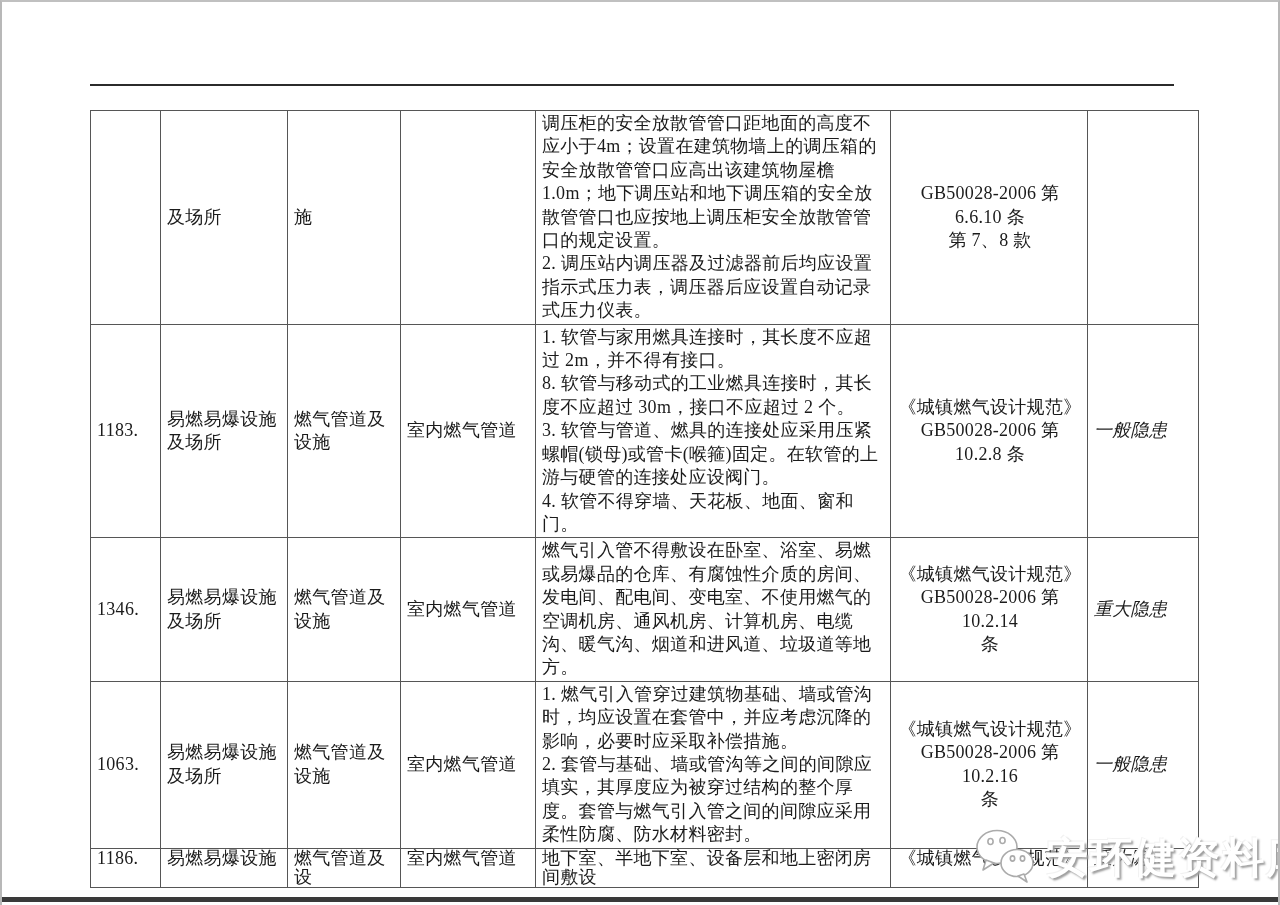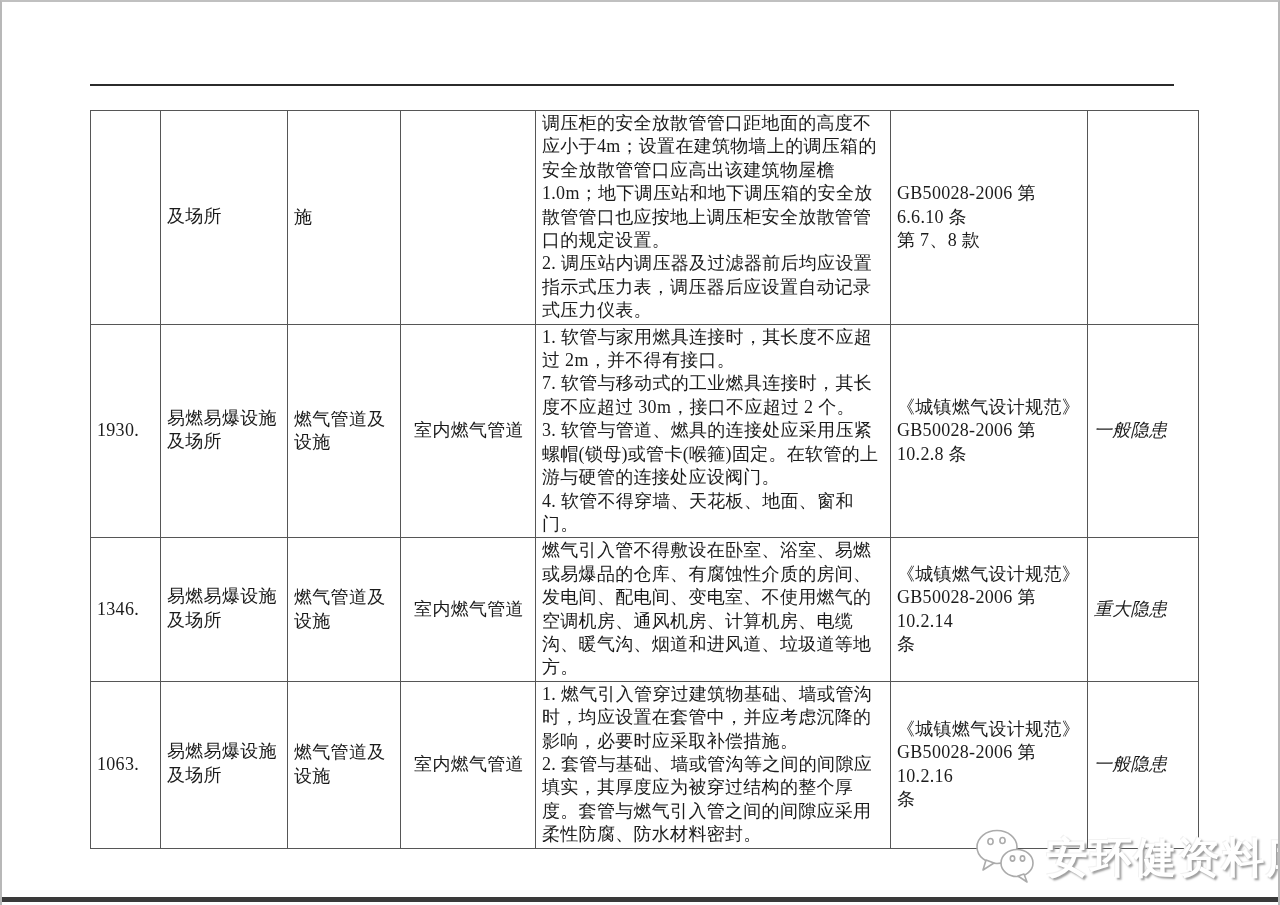--- a/index.html
+++ b/index.html
@@ -45,25 +45,25 @@
     letter-spacing: 0.3px;
   }
   tr.r0 { height: 173px; }
   tr.r1 { height: 188px; }
   tr.r2 { height: 116px; }
   tr.r3 { height: 166px; }
   tr.r4 { height: 21px; }
   tr.r4 td { line-height: 19px; vertical-align: top; padding-top: 0; padding-bottom: 0; }
   td.top  { vertical-align: top; }
   td.num  { padding-left: 8px; }
-  td.cat  { padding-left: 13px; font-family: Liberation Mono, monospace; }
+  td.cat  { padding-left: 13px; }
   td.sub  { padding-left: 10px; }
-  td.item { padding-left: 8px; text-align: center; }
+  td.item { padding-left: 8px; }
   td.desc { vertical-align: top; padding: 1px 4px 1px 6px; white-space: pre-line; }
-  td.ref  { white-space: pre-line; padding-left: 8px; padding-right: 4px; }
+  td.ref  { white-space: pre-line; padding-left: 8px; padding-right: 4px; text-align: center; }
   td.sev  { padding-left: 10px; font-style: italic; }
   #watermark {
     position: absolute;
     left: 972px; top: 826px;
     display: flex;
     align-items: center;
     gap: 8px;
   }
   #watermark .wm-text {
     font-size: 42px;
@@ -97,26 +97,26 @@
         <td class="cat top">及场所</td>
         <td class="sub top">施</td>
         <td class="item top"></td>
         <td class="desc">调压柜的安全放散管管口距地面的高度不应小于4m；设置在建筑物墙上的调压箱的安全放散管管口应高出该建筑物屋檐 1.0m；地下调压站和地下调压箱的安全放散管管口也应按地上调压柜安全放散管管口的规定设置。
 2.  调压站内调压器及过滤器前后均应设置指示式压力表，调压器后应设置自动记录式压力仪表。</td>
         <td class="ref top">GB50028-2006 第 6.6.10 条
 第 7、8 款</td>
         <td class="sev top"></td>
       </tr>
       <tr class="r1">
-        <td class="num">1930.</td>
+        <td class="num">1183.</td>
         <td class="cat">易燃易爆设施及场所</td>
         <td class="sub">燃气管道及设施</td>
         <td class="item">室内燃气管道</td>
         <td class="desc">1.  软管与家用燃具连接时，其长度不应超过 2m，并不得有接口。
-7.  软管与移动式的工业燃具连接时，其长度不应超过 30m，接口不应超过 2 个。
+8.  软管与移动式的工业燃具连接时，其长度不应超过 30m，接口不应超过 2 个。
 3.  软管与管道、燃具的连接处应采用压紧螺帽(锁母)或管卡(喉箍)固定。在软管的上游与硬管的连接处应设阀门。
 4.  软管不得穿墙、天花板、地面、窗和门。</td>
         <td class="ref">《城镇燃气设计规范》
 GB50028-2006 第 10.2.8 条</td>
         <td class="sev">一般隐患</td>
       </tr>
       <tr class="r2">
         <td class="num">1346.</td>
         <td class="cat">易燃易爆设施及场所</td>
         <td class="sub">燃气管道及设施</td>
@@ -132,20 +132,29 @@
         <td class="cat">易燃易爆设施及场所</td>
         <td class="sub">燃气管道及设施</td>
         <td class="item">室内燃气管道</td>
         <td class="desc">1.  燃气引入管穿过建筑物基础、墙或管沟时，均应设置在套管中，并应考虑沉降的影响，必要时应采取补偿措施。
 2.  套管与基础、墙或管沟等之间的间隙应填实，其厚度应为被穿过结构的整个厚度。套管与燃气引入管之间的间隙应采用柔性防腐、防水材料密封。</td>
         <td class="ref">《城镇燃气设计规范》
 GB50028-2006 第 10.2.16
 条</td>
         <td class="sev">一般隐患</td>
       </tr>
+      <tr class="r4">
+        <td class="num">1186.</td>
+        <td class="cat">易燃易爆设施</td>
+        <td class="sub">燃气管道及设</td>
+        <td class="item">室内燃气管道</td>
+        <td class="desc">地下室、半地下室、设备层和地上密闭房间敷设</td>
+        <td class="ref">《城镇燃气设计规范》</td>
+        <td class="sev">重大隐患</td>
+      </tr>
     </tbody>
   </table>
 
   <div id="watermark">
     <span>
       <svg width="64" height="56" viewBox="0 0 64 56">
         <g fill="#ffffff" stroke="#ababab" stroke-width="1.6">
           <ellipse cx="23" cy="19" rx="20" ry="16.5"></ellipse>
           <path d="M12 32 L9 42 L20 35 Z" stroke-linejoin="round"></path>
           <ellipse cx="43" cy="35" rx="16" ry="13.5"></ellipse>

